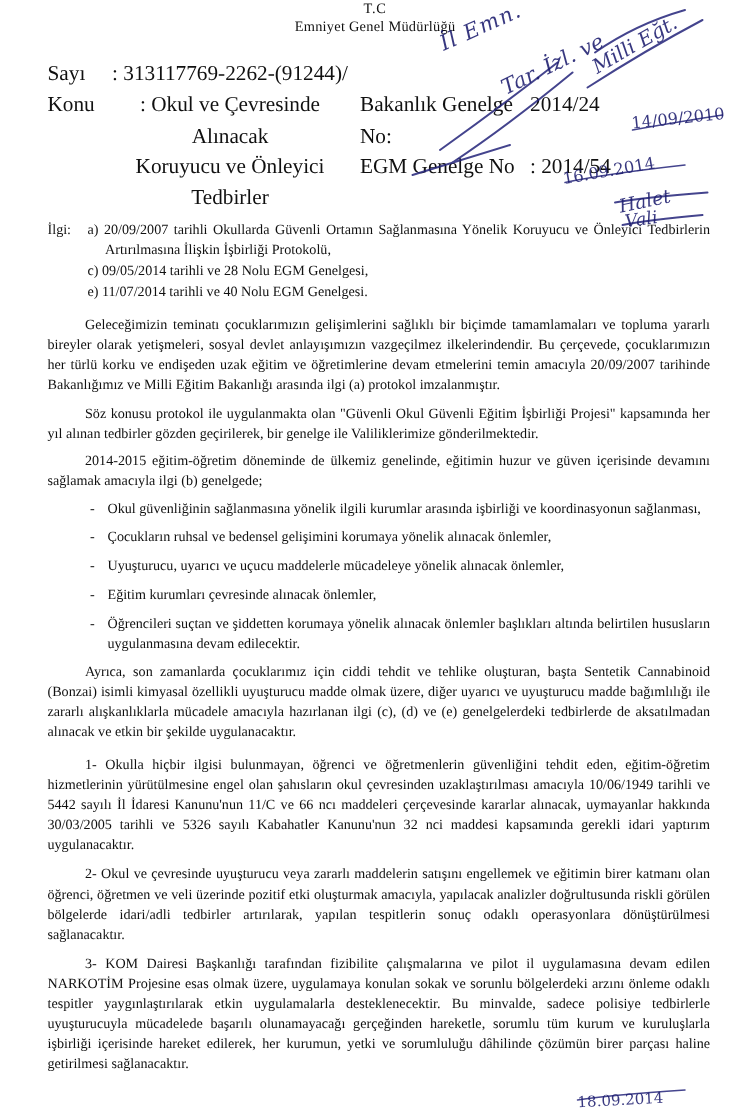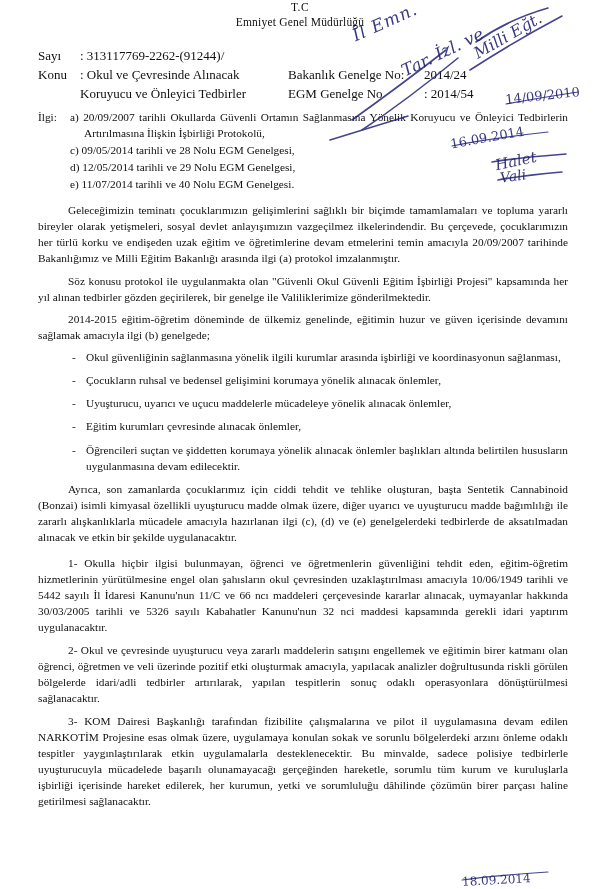--- a/index.html
+++ b/index.html
@@ -37,34 +37,35 @@
   }
   .hdr-dept {
     font-size: 11.5px;
     letter-spacing: 0.2px;
   }
   
   .meta {
     margin-top: 18px;
     padding-left: 38px;
     padding-right: 20px;
-    font-size: 13px;
+    font-size: 17px;
     line-height: 1.45;
     position: relative;
   }
   .meta-row {
     display: flex;
     align-items: flex-start;
   }
   .meta-label {
     width: 42px;
     flex: 0 0 42px;
   }
   .meta-value {
     flex: 1 1 auto;
+    text-align: center;
   }
   .meta-left {
     width: 250px;
     flex: 0 0 250px;
   }
   .meta-right {
     flex: 1 1 auto;
   }
   .meta-right-row {
     display: flex;
@@ -237,21 +238,20 @@
     </div>
   </div>
 
   <div class="body">
 
     <div class="ilgi-block">
       <div class="ilgi-label">İlgi:</div>
       <div class="ilgi-list">
         <div class="ilgi-item wrap">a) 20/09/2007 tarihli Okullarda Güvenli Ortamın Sağlanmasına Yönelik Koruyucu ve Önleyici Tedbirlerin Artırılmasına İlişkin İşbirliği Protokolü,</div>
         <div class="ilgi-item wrap">c) 09/05/2014 tarihli ve 28 Nolu EGM Genelgesi,</div>
-        <div class="ilgi-item wrap">d) 12/05/2014 tarihli ve 29 Nolu EGM Genelgesi,</div>
         <div class="ilgi-item wrap">e) 11/07/2014 tarihli ve 40 Nolu EGM Genelgesi.</div>
       </div>
     </div>
 
     <div class="gap"></div>
 
     <p class="para">Geleceğimizin teminatı çocuklarımızın gelişimlerini sağlıklı bir biçimde tamamlamaları ve topluma yararlı bireyler olarak yetişmeleri, sosyal devlet anlayışımızın vazgeçilmez ilkelerindendir. Bu çerçevede, çocuklarımızın her türlü korku ve endişeden uzak eğitim ve öğretimlerine devam etmelerini temin amacıyla 20/09/2007 tarihinde Bakanlığımız ve Milli Eğitim Bakanlığı arasında ilgi (a) protokol imzalanmıştır.</p>
     <div style="height:5px"></div>
     <p class="para">Söz konusu protokol ile uygulanmakta olan "Güvenli Okul Güvenli Eğitim İşbirliği Projesi" kapsamında her yıl alınan tedbirler gözden geçirilerek, bir genelge ile Valiliklerimize gönderilmektedir.</p>
     <div style="height:4px"></div>

